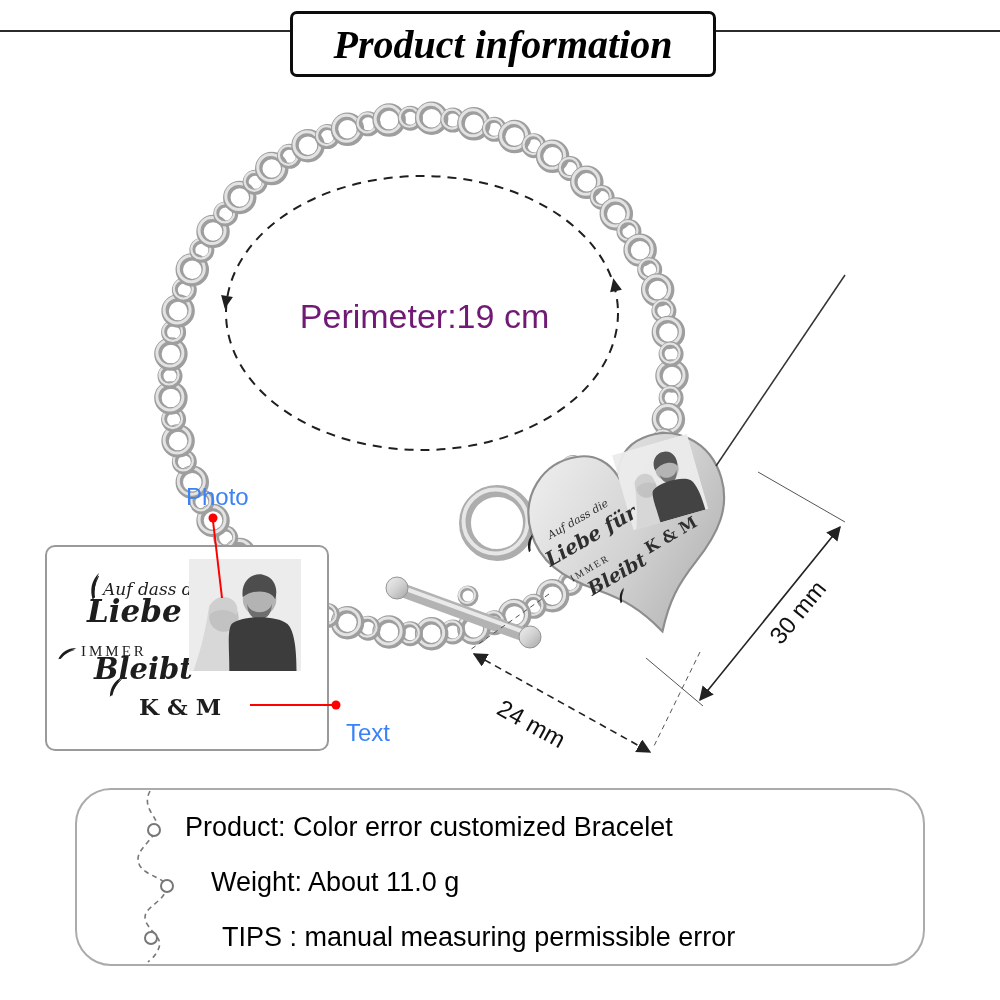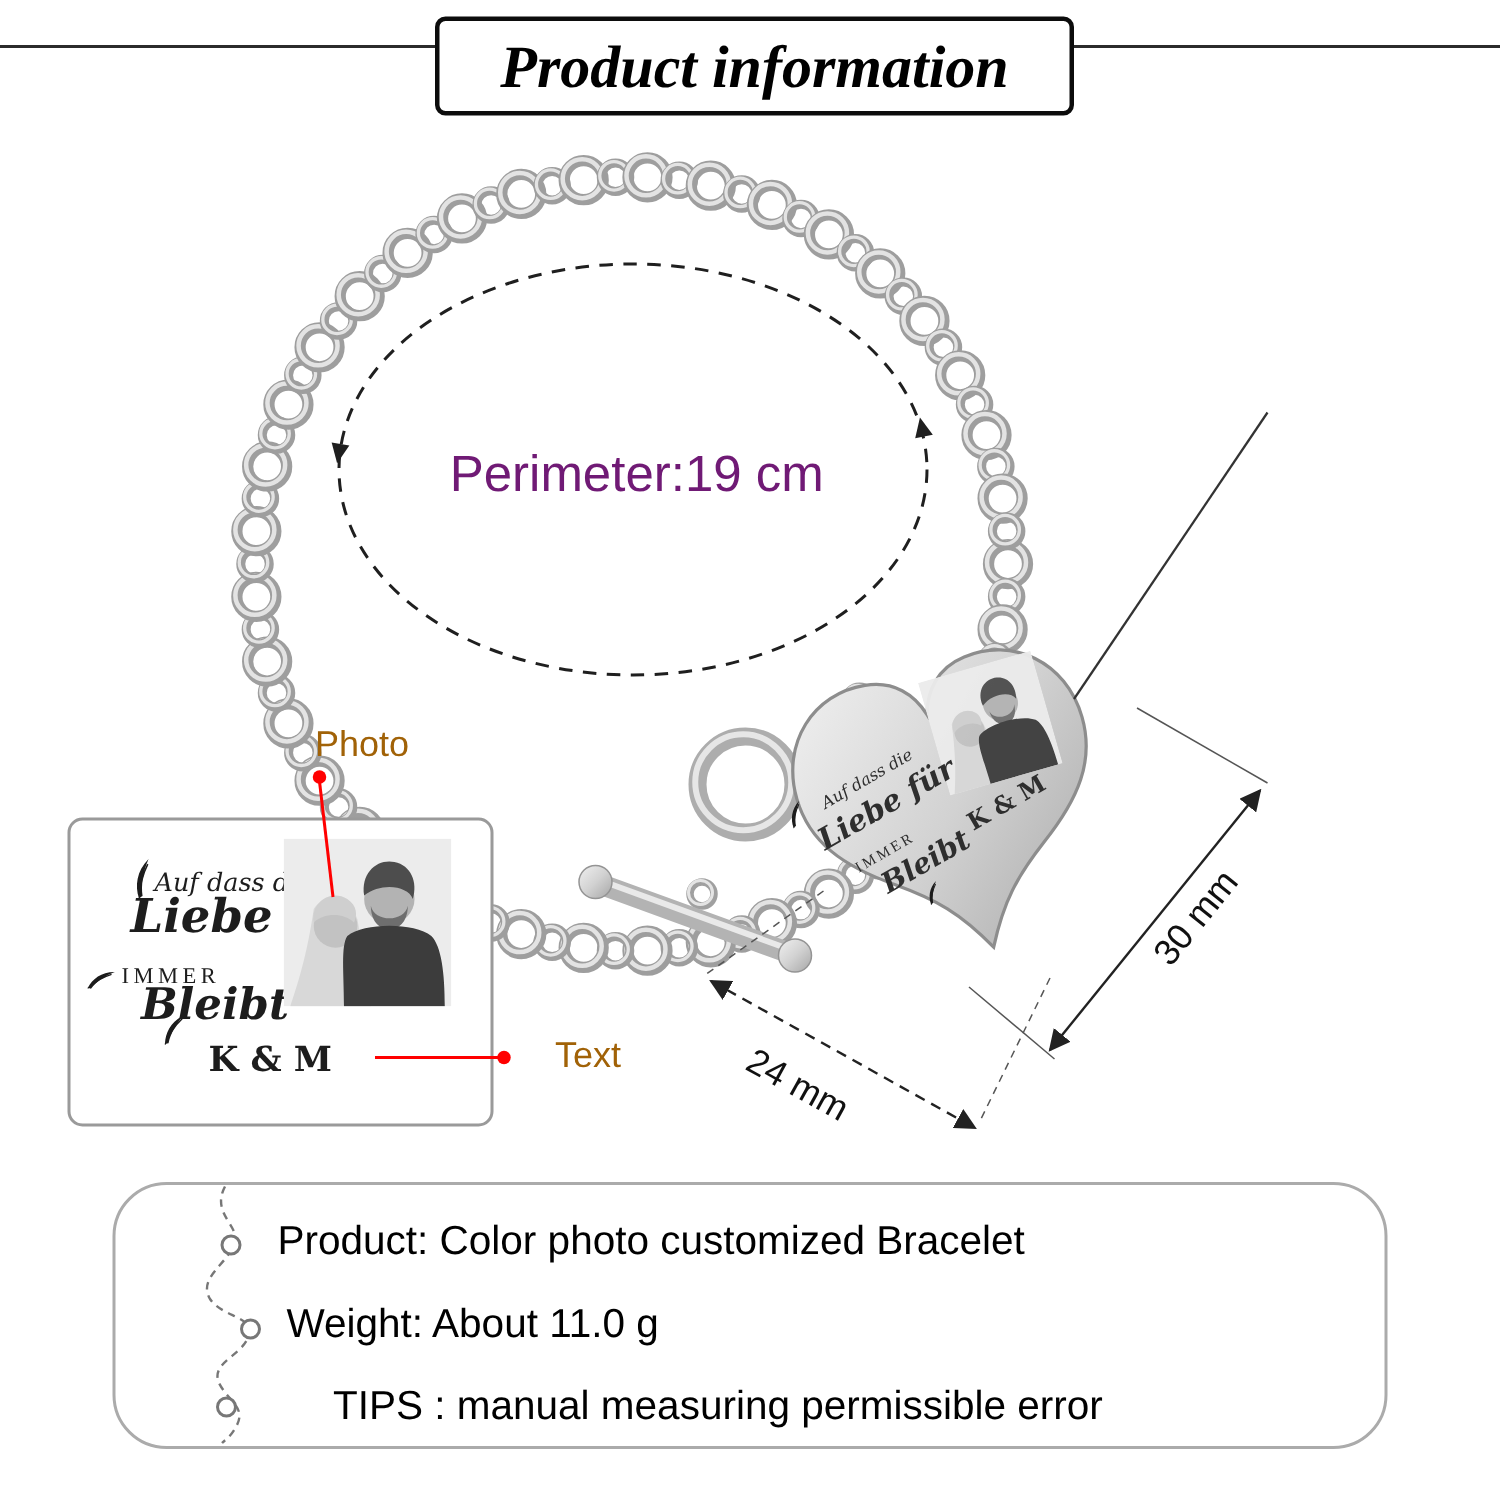--- a/index.html
+++ b/index.html
@@ -22,23 +22,23 @@
   
   .perimeter{position:absolute;left:272px;top:297px;width:305px;text-align:center;
              font-size:34px;color:#701a75;z-index:2;}
 
   
   .material{position:absolute;left:733px;top:231px;width:222px;height:42px;border:2px solid #6e6e6e;
             border-radius:10px;background:#fff;display:flex;align-items:center;justify-content:center;
             font-size:27px;color:#000;z-index:2;}
 
   
-  .red-label{position:absolute;color:#a16207;font-size:24px;z-index:7;margin-left:24px;}
+  .red-label{position:absolute;color:#3b82f6;font-size:24px;z-index:7;}
   .photo-label{left:186px;top:483px;}
-  .text-label{left:346px;top:690px;}
+  .text-label{left:346px;top:719px;}
 
   
   .card{position:absolute;left:45px;top:545px;width:280px;height:202px;background:#fff;
         border:2px solid #9a9a9a;border-radius:10px;z-index:4;}
   .card .eng{position:absolute;color:#1d1d1d;white-space:nowrap;}
   .eng-1{left:56px;top:32px;font:italic 17px "DejaVu Serif",serif;}
   .eng-2{left:40px;top:46px;font:italic bold 31px "DejaVu Serif",serif;}
   .eng-3{left:34px;top:96px;font:15px "Liberation Serif",serif;letter-spacing:3px;}
   .eng-4{left:47px;top:105px;font:italic bold 29px "DejaVu Serif",serif;}
   .eng-5{left:92px;top:146px;font:bold 23px "DejaVu Serif",serif;}
@@ -51,21 +51,21 @@
   
   .dim{position:absolute;font-size:24px;color:#101010;z-index:5;transform-origin:0 0;white-space:nowrap;}
   .dim-w{left:506px;top:694px;transform:rotate(29deg);}
   .dim-h{left:764px;top:632px;transform:rotate(-51deg);}
 
   
   .details{position:absolute;left:75px;top:788px;width:846px;height:174px;border:2px solid #ababab;
            border-radius:36px;z-index:2;background:transparent;}
   .details .line{position:absolute;font-size:27px;color:#000;white-space:nowrap;}
   .d1{left:108px;top:22px;}
-  .d2{left:114px;top:77px;text-align:right;}
+  .d2{left:134px;top:77px;text-align:right;}
   .d3{left:145px;top:132px;}
 </style>
 </head>
 <body>
 
 <div id="page">
 
   <div class="hline left"></div>
   <div class="hline right"></div>
   <div class="title-box">
@@ -340,18 +340,18 @@
     <div class="eng eng-5">K &amp; M</div>
     <svg class="photo" viewBox="0 0 100 100">
         <use href="#couple"></use>
       </svg>
   </div>
 
   <div class="dim dim-w">24 mm</div>
   <div class="dim dim-h">30 mm</div>
 
   <div class="details">
-    <div class="line d1">Product: Color photo customized Bracelet</div>
+    <div class="line d1">Product: Color error customized Bracelet</div>
     <div class="line d2">Weight: About 11.0 g</div>
     <div class="line d3">TIPS : manual measuring permissible error</div>
   </div>
 
 </div>
 
 </body></html>

